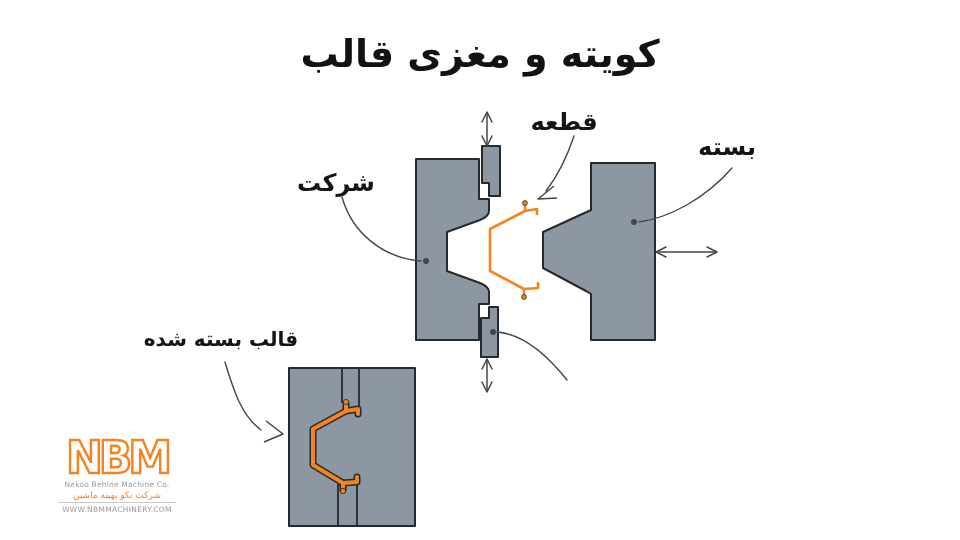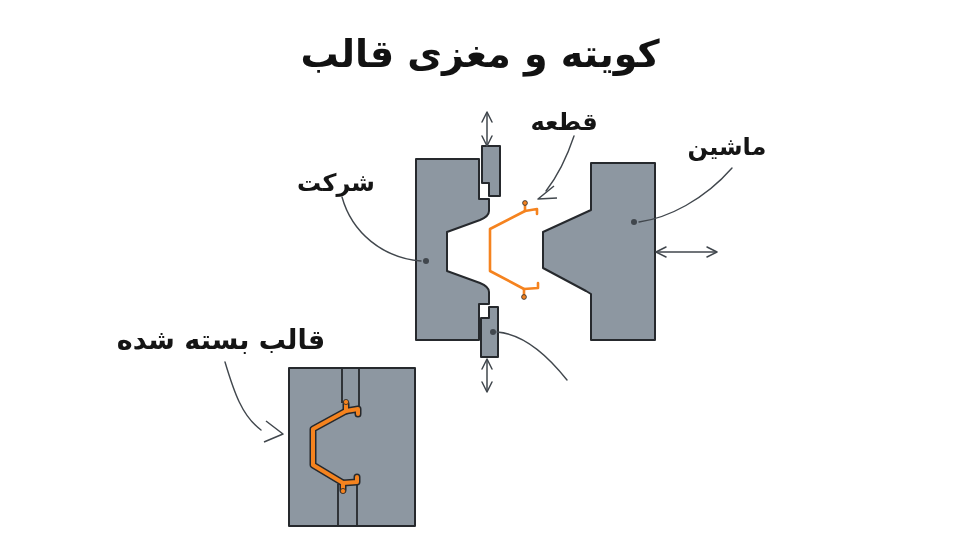--- a/index.html
+++ b/index.html
@@ -13,21 +13,21 @@
   .part-ball{fill:var(--part-orange,#f5831f);stroke:var(--block-stroke,#26292d);stroke-width:0.8;}
   .closed-under{fill:none;stroke:var(--block-stroke,#26292d);stroke-width:7;stroke-linecap:round;stroke-linejoin:round;}
   .closed-over{fill:none;stroke:var(--part-orange,#f5831f);stroke-width:4;stroke-linecap:round;stroke-linejoin:round;}
   .parting{fill:none;stroke:var(--block-stroke,#26292d);stroke-width:1.8;}
   .leader{fill:none;stroke:var(--leader-gray,#41474d);stroke-width:1.4;stroke-linecap:round;}
   .leader-dot{fill:var(--leader-gray,#41474d);}
   .open-head{fill:none;stroke:var(--leader-gray,#41474d);stroke-width:1.5;stroke-linejoin:round;}
   .motion{fill:none;stroke:var(--leader-gray,#41474d);stroke-width:1.5;stroke-linecap:round;stroke-linejoin:round;}
   .lbl{position:absolute;transform:translate(-50%,-50%);white-space:nowrap;direction:rtl;
        font-weight:bold;color:#151515;font-size:24px;}
-  .lbl.small{font-size:27px;}
+  .lbl.small{font-size:20px;}
   .logo{position:absolute;left:56px;top:436px;width:122px;text-align:center;}
   .logo-mark-text{fill:#ffffff;stroke:var(--part-orange,#f5831f);stroke-width:2.4;
        font-family:"DejaVu Sans",sans-serif;font-weight:bold;font-size:44px;letter-spacing:-4px;}
   .logo-en{font-size:7.5px;color:var(--logo-text-gray,#9a9a9a);letter-spacing:.2px;margin-top:-2px;}
   .logo-fa{font-size:9px;color:var(--part-orange,#f5831f);direction:rtl;margin-top:1px;}
   .logo-sep{height:1px;background:#c9c9c9;margin:2px 2px 2px 2px;}
   .logo-url{font-size:7.5px;color:var(--logo-text-gray,#9a9a9a);letter-spacing:.3px;}
 </style>
 </head>
 <body>
@@ -89,17 +89,26 @@
       </g>
       <g>
         <path class="motion" d="M657,252 L716,252"></path>
         <path class="motion" d="M666,247 L656,252 L666,257 M707,247 L717,252 L707,257"></path>
       </g>
     </g>
   </svg>
 
   <div class="lbl" style="left:336px;top:183px">شرکت</div>
   <div class="lbl" style="left:564px;top:122px">قطعه</div>
-  <div class="lbl" style="left:727px;top:147px">ماشین</div>
+  <div class="lbl" style="left:727px;top:147px">بسته</div>
   <div class="lbl small" style="left:221px;top:339px">قالب بسته شده</div>
 
+  <div class="logo">
+    <svg width="122" height="42" viewBox="0 0 122 42">
+      <text class="logo-mark-text" x="61" y="37" text-anchor="middle">NBM</text>
+    </svg>
+    <div class="logo-en">Nekoo Behine Machine Co.</div>
+    <div class="logo-fa">شرکت نکو بهینه ماشین</div>
+    <div class="logo-sep"></div>
+    <div class="logo-url">WWW.NBMMACHINERY.COM</div>
+  </div>
 
 </div>
 
 </body></html>

